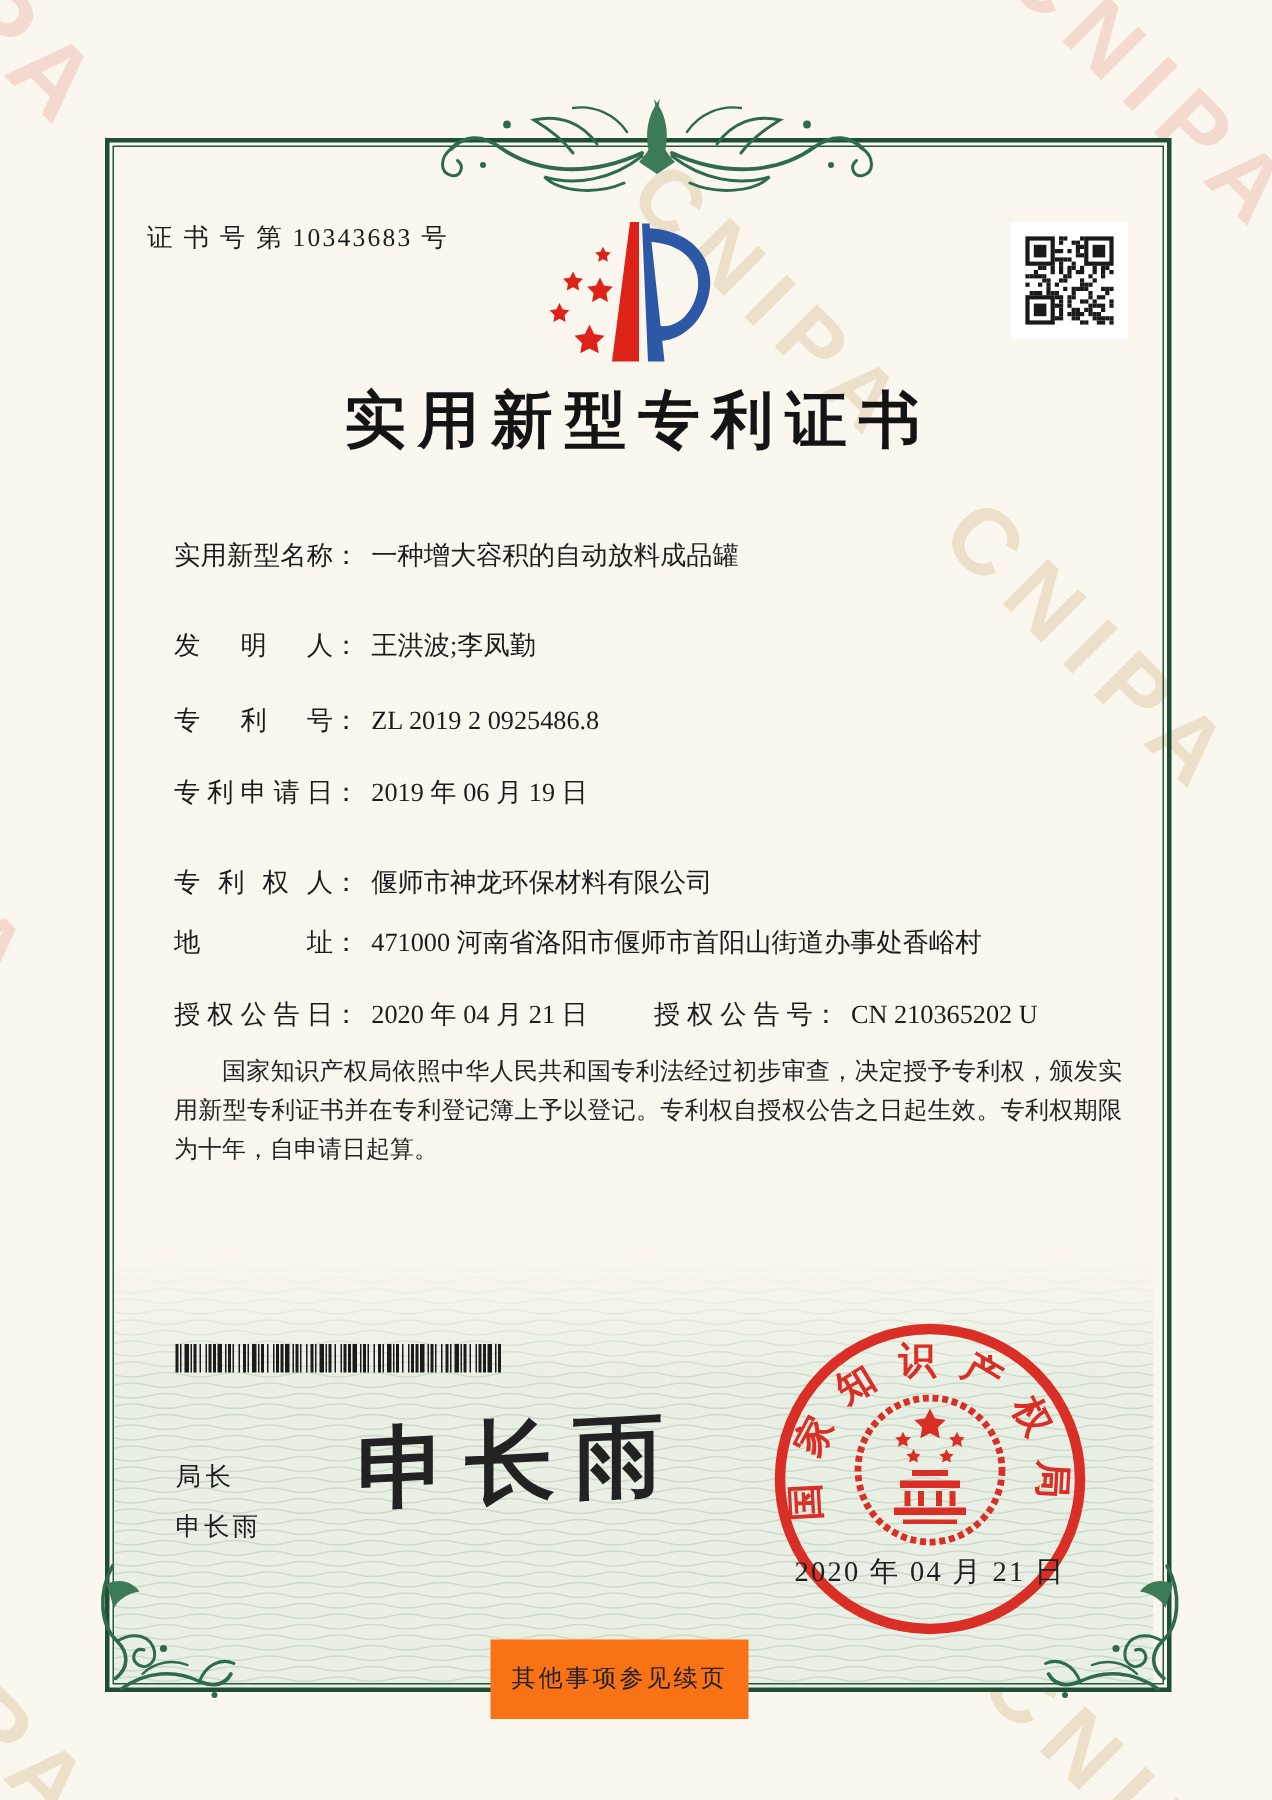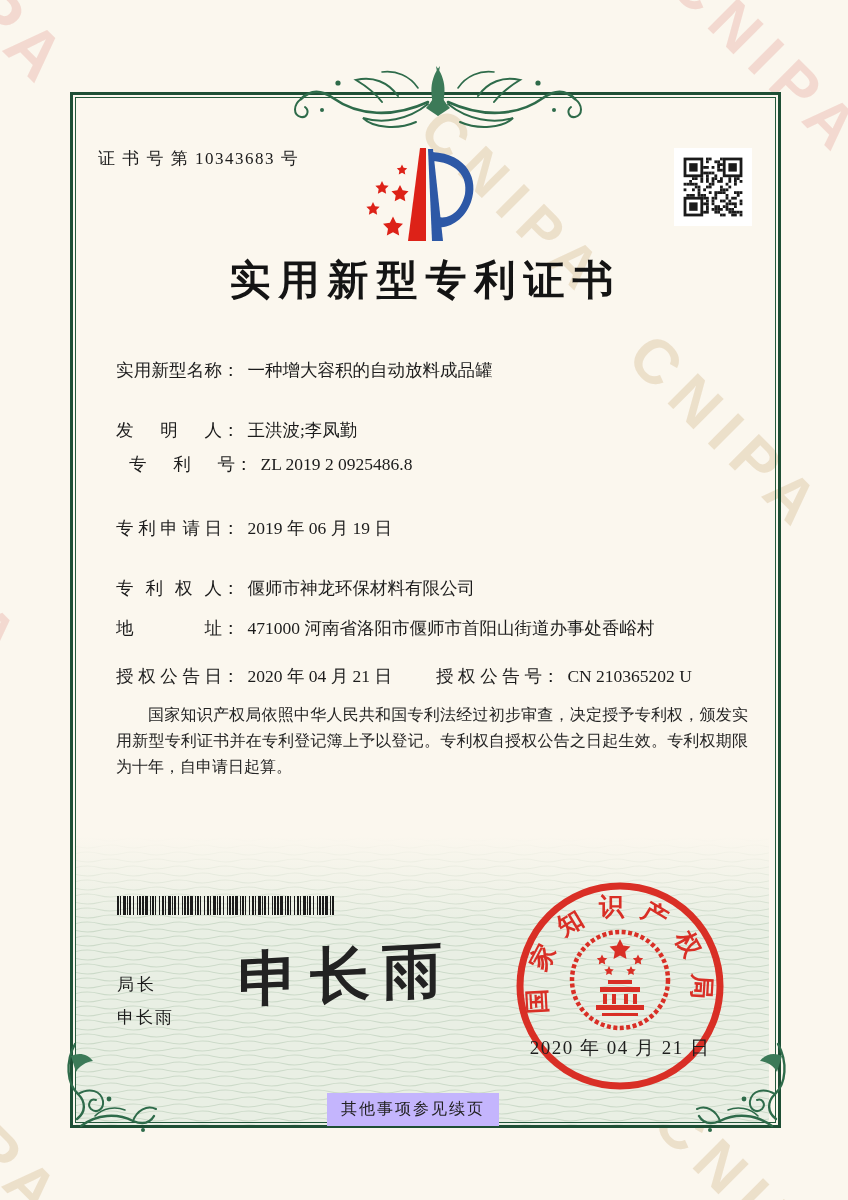--- a/index.html
+++ b/index.html
@@ -44,21 +44,21 @@
   
   .cert-no{position:absolute;left:98px;top:147px;z-index:4;font-size:17px;letter-spacing:1.5px;}
   .logo{position:absolute;left:352px;top:140px;z-index:4;}
   .qr{position:absolute;left:674px;top:148px;z-index:4;}
   .title{
     position:absolute;left:70px;top:253px;width:711px;z-index:4;
     text-align:center;font-size:41px;font-weight:600;letter-spacing:8px;color:#141414;
   }
   .fields{position:absolute;left:116px;top:352px;width:600px;z-index:4;font-size:17.5px;}
   .frow{position:absolute;left:0;white-space:nowrap;}
-  .frow.r0{top:6px;} .frow.r1{top:66px;} .frow.r2{top:100px;margin-left:13px;} .frow.r3{top:164px;}
+  .frow.r0{top:6px;} .frow.r1{top:66px;} .frow.r2{top:116px;} .frow.r3{top:164px;}
   .frow.r4{top:224px;} .frow.r5{top:264px;} .frow.r6{top:312px;}
   .f-label{display:inline-block;width:106px;text-align:justify;text-align-last:justify;vertical-align:top;}
   .f-colon{display:inline-block;margin-right:8px;}
   .f-pair2{margin-left:44px;}
   .body-text{
     position:absolute;left:116px;top:702px;width:632px;z-index:4;
     font-size:16px;line-height:26px;text-align:justify;color:#242424;
   }
   .body-text p{margin:0;text-indent:2em;}
   .barcode{position:absolute;left:117px;top:896px;width:220px;height:19px;z-index:4;}
@@ -69,21 +69,21 @@
     font-size:60px;font-weight:600;letter-spacing:12px;color:#222;
     transform:rotate(-3deg) skewX(-3deg);
   }
   .seal{position:absolute;left:512px;top:878px;z-index:5;opacity:0.95;}
   .page-num{
     position:absolute;left:70px;top:1097px;width:711px;z-index:4;
     text-align:center;font-size:14.5px;letter-spacing:2px;color:#333;
   }
   .cont-note{
     position:absolute;left:327px;top:1093px;z-index:4;
-    background:#c4b5fd;padding:6px 14px;font-size:16px;letter-spacing:2px;color:#222;
+    background:#f97316;padding:16px 14px;font-size:16px;letter-spacing:2px;color:#222;
   }
 </style>
 </head>
 <body>
 
 <div class="page">
 
   <span class="wm pink wm1">CNIPA</span>
   <span class="wm pink wm2">CNIPA</span>
   <span class="wm tan wm3">CNIPA</span>

